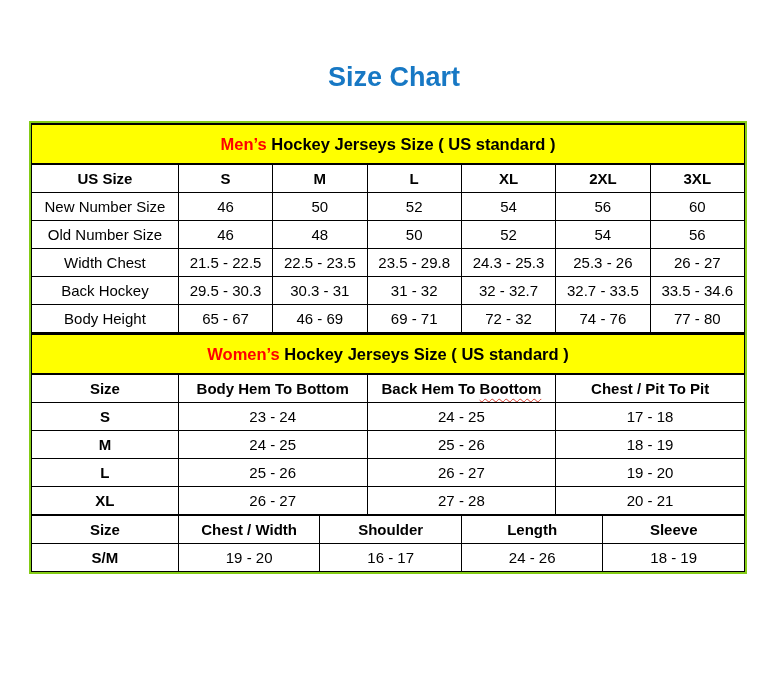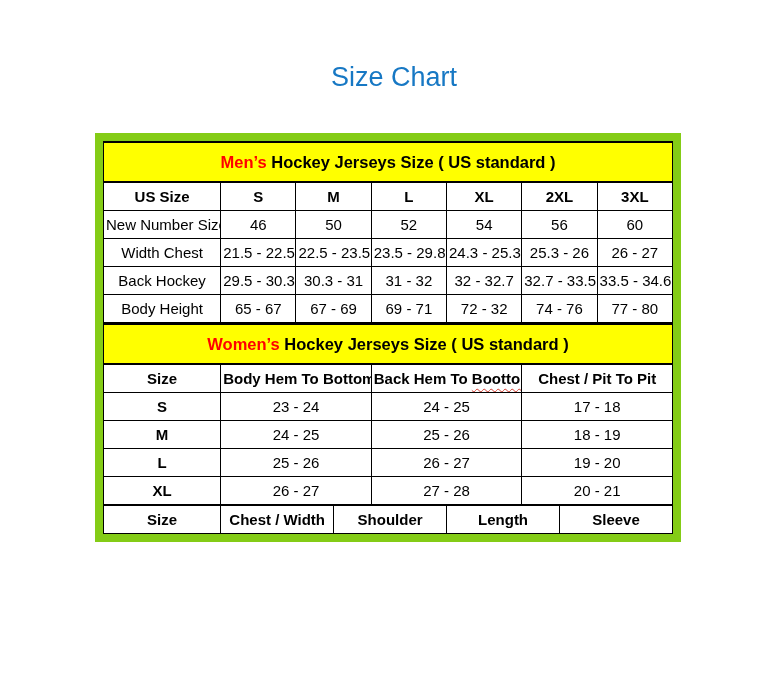--- a/index.html
+++ b/index.html
@@ -7,28 +7,28 @@
     margin: 0; padding: 0;
     width: 776px; height: 692px;
     background: #ffffff;
     font-family: "Liberation Sans", "DejaVu Sans", sans-serif;
     color: #000000;
   }
   .page-title {
     margin: 62px 0 0 12px;
     text-align: center;
     font-size: 27px;
-    font-weight: normal;
+    font-weight: bold;
     color: #1778c4;
     letter-spacing: 0px;
   }
   .chart-block {
-    width: 586px;
-    margin: 40px auto 0 auto;
-    border: 8px solid #84cc16;
+    width: 718px;
+    margin: 28px auto 0 auto;
+    border: 2px solid #84cc16;
   }
   table {
     width: 100%;
     border-collapse: collapse;
     table-layout: fixed;
   }
   td, th {
     border: 1px solid #000000;
     text-align: center;
     vertical-align: middle;
@@ -90,41 +90,50 @@
     <tr>
       <td>New Number Size</td>
       <td>46</td>
       <td>50</td>
       <td>52</td>
       <td>54</td>
       <td>56</td>
       <td>60</td>
     </tr>
     <tr>
+      <td>Old Number Size</td>
+      <td>46</td>
+      <td>48</td>
+      <td>50</td>
+      <td>52</td>
+      <td>54</td>
+      <td>56</td>
+    </tr>
+    <tr>
       <td>Width Chest</td>
       <td>21.5 - 22.5</td>
       <td>22.5 - 23.5</td>
       <td>23.5 - 29.8</td>
       <td>24.3 - 25.3</td>
       <td>25.3 - 26</td>
       <td>26 - 27</td>
     </tr>
     <tr>
       <td>Back Hockey</td>
       <td>29.5 - 30.3</td>
       <td>30.3 - 31</td>
       <td>31 - 32</td>
       <td>32 - 32.7</td>
       <td>32.7 - 33.5</td>
       <td>33.5 - 34.6</td>
     </tr>
     <tr>
       <td>Body Height</td>
       <td>65 - 67</td>
-      <td>67 - 69</td>
+      <td>46 - 69</td>
       <td>69 - 71</td>
       <td>72 - 32</td>
       <td>74 - 76</td>
       <td>77 - 80</td>
     </tr>
   </tbody>
     </table>
 
   <table>
     <colgroup>
@@ -179,16 +188,23 @@
         <col style="width:19.85%">
     </colgroup>
     <tbody>
     <tr>
       <th>Size</th>
       <th>Chest / Width</th>
       <th>Shoulder</th>
       <th>Length</th>
       <th>Sleeve</th>
     </tr>
+    <tr>
+      <td class="bold-label">S/M</td>
+      <td>19 - 20</td>
+      <td>16 - 17</td>
+      <td>24 - 26</td>
+      <td>18 - 19</td>
+    </tr>
   </tbody>
     </table>
 
 </div>
 
 </body></html>

